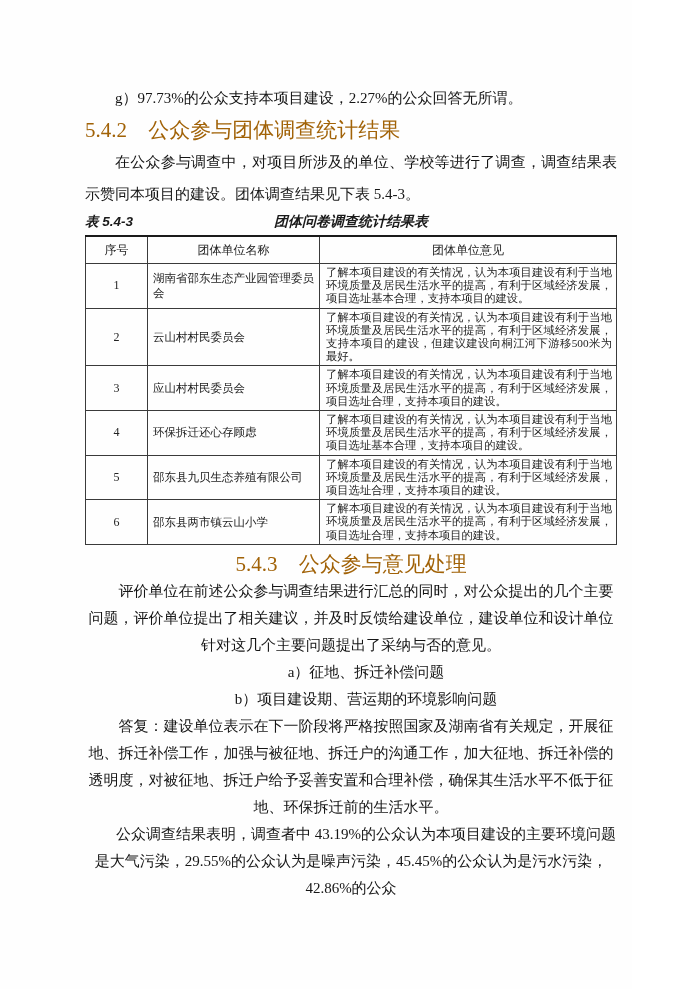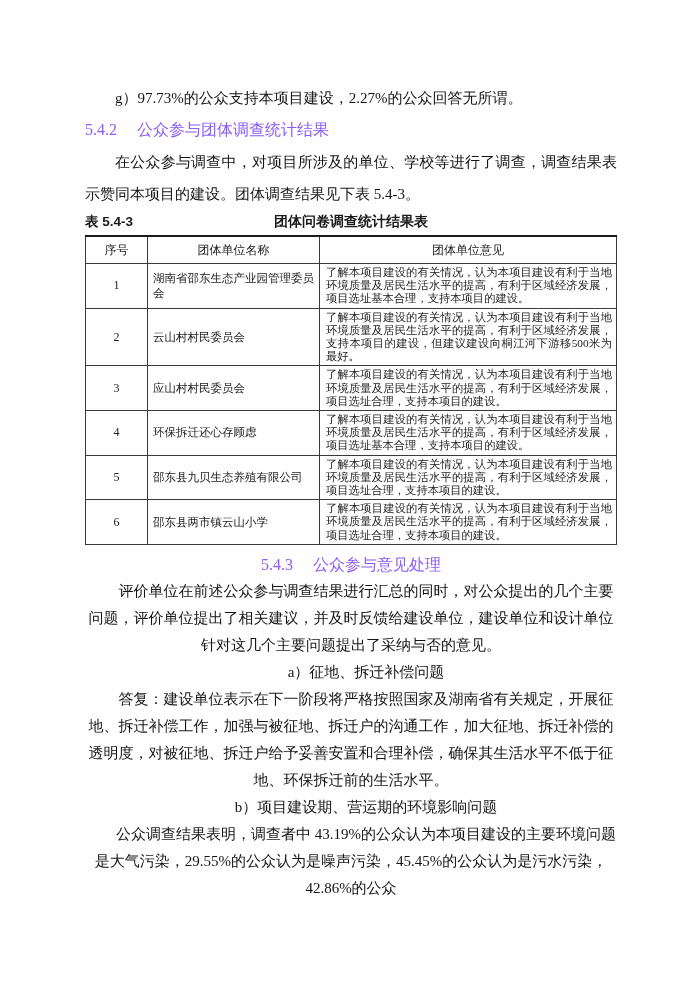--- a/index.html
+++ b/index.html
@@ -9,27 +9,27 @@
     background:#fefefe;
     font-family:"Liberation Serif","DejaVu Serif",serif;
     color:#111;
     overflow:hidden;
   }
   .content{position:absolute;top:82px;left:85px;width:532px;}
   .para{margin:0;font-size:15px;text-align:justify;color:#151515;}
   .lh32{line-height:32px;}
   .lh27{line-height:27px;text-align:center;}
   .indent2{text-indent:30px;}
-  .heading{margin:0;font-size:16px;font-weight:normal;color:#8b5cf6;font-family:Liberation Serif, serif;}
+  .heading{margin:0;font-size:21px;font-weight:normal;color:#a16207;font-family:Liberation Serif, serif;}
   .heading .h-num{display:inline-block;}
   .heading .h-text{margin-left:16px;}
 
   
   .table-caption{position:relative;height:21px;margin-top:3px;margin-bottom:1px;
-    font-family:"Liberation Sans","DejaVu Sans",sans-serif;}
+    font-family:"Liberation Sans","DejaVu Sans",sans-serif;font-style:italic;}
   .table-label{position:absolute;left:0;top:0;font-size:13.5px;font-weight:bold;color:#1a1a1a;}
   .table-title{text-align:center;font-size:14px;font-weight:bold;color:#1a1a1a;}
 
   table.survey{width:100%;border-collapse:collapse;table-layout:fixed;
     border-top:2.5px solid #1a1a1a;}
   table.survey th, table.survey td{border:1px solid #3a3a3a;vertical-align:middle;}
   table.survey th{font-weight:normal;font-size:12px;height:24px;color:#222;}
   td.cell-no{text-align:center;font-size:12px;color:#222;}
   td.cell-name{font-size:11.5px;padding:2px 2px 2px 5px;color:#222;}
   td.cell-opinion{font-size:11.3px;line-height:13.2px;text-align:justify;
@@ -110,21 +110,21 @@
     <p class="heading lh27 after-table">
       <span class="h-num">5.4.3</span>
       <span class="h-text">公众参与意见处理</span>
     </p>
 
     <p class="para lh27 indent2">评价单位在前述公众参与调查结果进行汇总的同时，对公众提出的几个主要问题，评价单位提出了相关建议，并及时反馈给建设单位，建设单位和设计单位针对这几个主要问题提出了采纳与否的意见。</p>
 
     <p class="para lh27 indent2">a）征地、拆迁补偿问题</p>
 
 
+    <p class="para lh27 indent2">b）项目建设期、营运期的环境影响问题</p>
+
     <p class="para lh27 indent2">答复：建设单位表示在下一阶段将严格按照国家及湖南省有关规定，开展征地、拆迁补偿工作，加强与被征地、拆迁户的沟通工作，加大征地、拆迁补偿的透明度，对被征地、拆迁户给予妥善安置和合理补偿，确保其生活水平不低于征地、环保拆迁前的生活水平。</p>
-
-    <p class="para lh27 indent2">b）项目建设期、营运期的环境影响问题</p>
 
     <p class="para lh27 indent2">公众调查结果表明，调查者中 43.19%的公众认为本项目建设的主要环境问题是大气污染，29.55%的公众认为是噪声污染，45.45%的公众认为是污水污染，42.86%的公众</p>
 
   </div>
 
 </div>
 
 </body></html>

